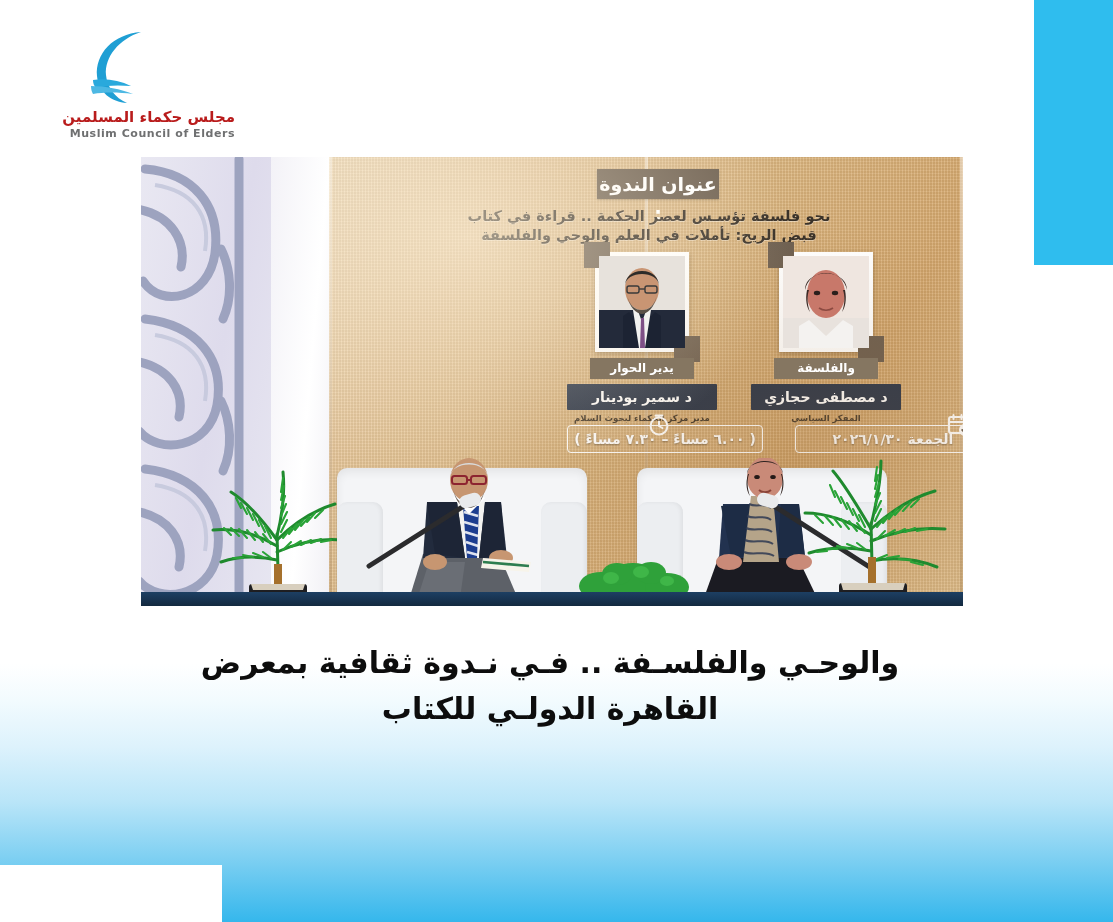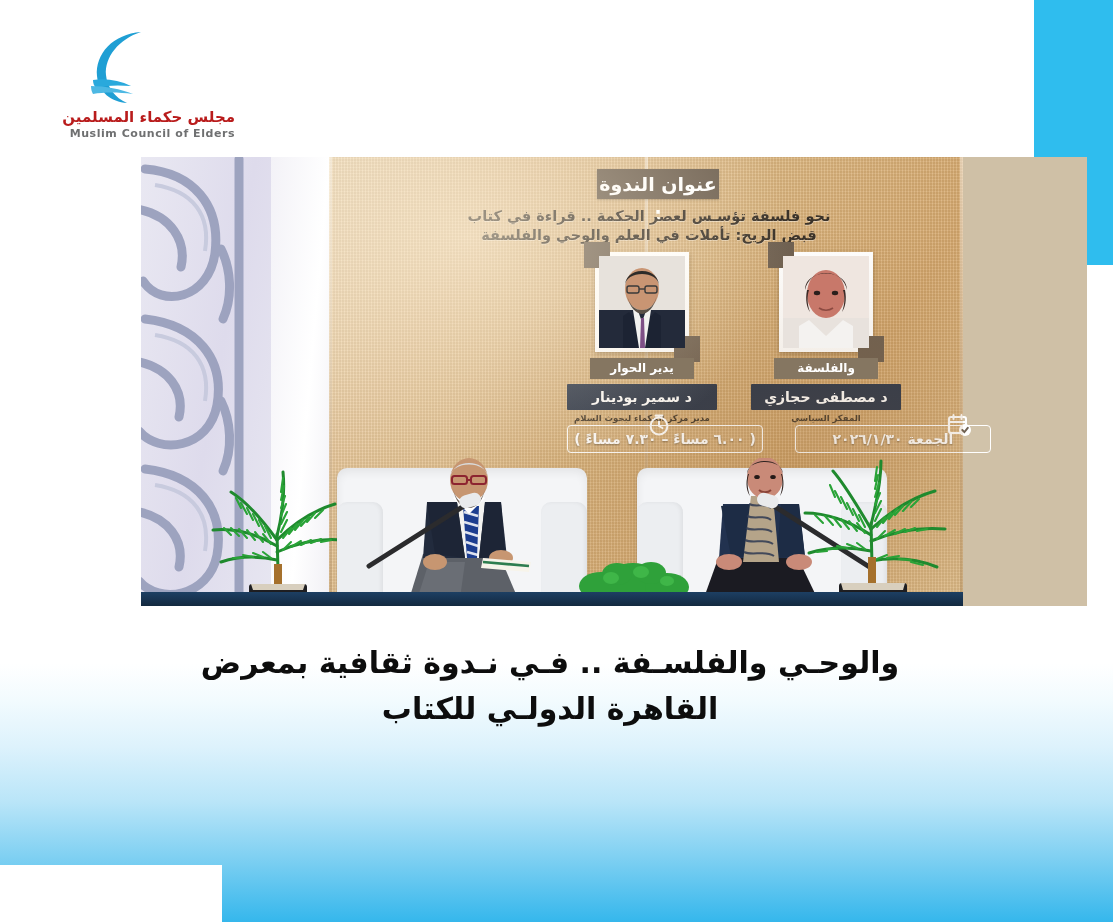--- a/index.html
+++ b/index.html
@@ -40,21 +40,21 @@
   }
   .logo-en{
     position:absolute; left:0; top:99px; width:180px;
     text-align:right; direction:ltr;
     font-size:11px; font-weight:700; color:#6f7071; letter-spacing:.55px;
     white-space:nowrap;
   }
 
   
   .photo{
-    position:absolute; left:141px; top:157px; width:946px; height:449px;
+    position:absolute; left:141px; top:157px; width:822px; height:449px;
     overflow:hidden; background:#cfc0a6;
   }
 
   
   .wall-panel{
     position:absolute; left:0; top:0; width:130px; height:449px;
     background:linear-gradient(100deg,#e9e8f2 0%,#dedbec 55%,#e7e6f1 100%);
     overflow:hidden;
   }
   .wall-white-strip{

